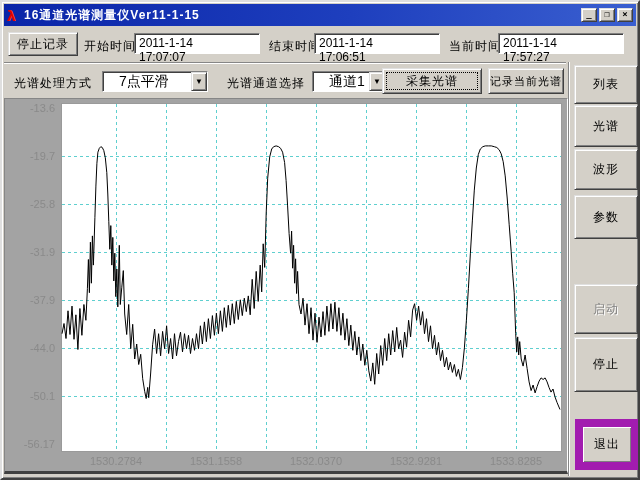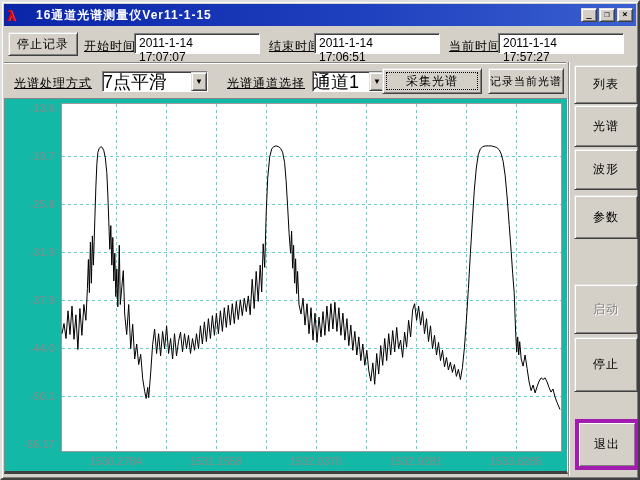--- a/index.html
+++ b/index.html
@@ -14,69 +14,69 @@
     overflow:hidden;
   }
   .titlebar{
     position:absolute;left:2px;top:2px;width:632px;height:22px;
     background:linear-gradient(90deg,#0a25a8 0%,#1e3fbe 55%,#3a5fd0 100%);
     display:flex;align-items:center;padding:0 3px;box-sizing:border-box;
   }
   .title-icon{color:#e00000;font-weight:bold;font-size:15px;width:17px;
     text-shadow:1px 0 0 #ff4040;}
   .title-text{color:#fff;font-weight:bold;font-size:12px;letter-spacing:1px;
-    flex:1;white-space:nowrap;overflow:hidden;margin-left:12px;}
+    flex:1;white-space:nowrap;overflow:hidden;}
   .win-btns{display:flex;gap:2px;}
   .win-btn{
     width:16px;height:14px;background:#d4d0c8;
     border:1px solid;border-color:#dfdfdf #404040 #404040 #dfdfdf;
     box-shadow:inset 1px 1px 0 #fff, inset -1px -1px 0 #808080;
     font-size:9px;line-height:11px;text-align:center;font-weight:bold;
     font-family:"DejaVu Sans Mono",monospace;box-sizing:border-box;cursor:default;
   }
   .btn{
     position:absolute;background:#d4d0c8;
     border:1px solid;border-color:#dfdfdf #404040 #404040 #dfdfdf;
     box-shadow:inset 1px 1px 0 #fff, inset -1px -1px 0 #808080;
     display:flex;align-items:center;justify-content:center;
     box-sizing:border-box;cursor:default;font-size:12px;letter-spacing:1px;
   }
   .btn.focused::after{
     content:"";position:absolute;left:3px;top:3px;right:3px;bottom:3px;
     border:1px dotted #000;
   }
-  .btn.default-btn{border:4px solid #a21caf;box-shadow:inset 1px 1px 0 #fff, inset -1px -1px 0 #808080;}
+  .btn.default-btn{border:8px solid #a21caf;box-shadow:inset 1px 1px 0 #fff, inset -1px -1px 0 #808080;}
   .btn.disabled{color:#808080;text-shadow:1px 1px 0 #fff;}
-  .lbl{position:absolute;white-space:nowrap;letter-spacing:1px;text-decoration:underline;}
+  .lbl{position:absolute;white-space:nowrap;letter-spacing:1px;}
   .field{
     position:absolute;background:#fff;color:#000;
     border:1px solid;border-color:#808080 #fff #fff #808080;
     box-shadow:inset 1px 1px 0 #404040;
     box-sizing:border-box;font-family:"Liberation Sans","DejaVu Sans",sans-serif;
     font-size:12px;padding:2px 20px 0 4px;margin:0;outline:none;
   }
   .dropdown{
     position:absolute;background:#fff;
     border:1px solid;border-color:#808080 #fff #fff #808080;
     box-shadow:inset 1px 1px 0 #404040;
     box-sizing:border-box;display:flex;align-items:center;cursor:default;
   }
-  .dd-text{flex:1;padding-left:0;font-size:18px;white-space:nowrap;overflow:hidden;}
+  .dd-text{flex:1;padding-left:16px;font-size:14px;white-space:nowrap;overflow:hidden;}
   .dd-arrow{
     width:16px;align-self:stretch;background:#d4d0c8;
     border:1px solid;border-color:#dfdfdf #404040 #404040 #dfdfdf;
     box-shadow:inset 1px 1px 0 #fff, inset -1px -1px 0 #808080;
     font-size:8px;display:flex;align-items:center;justify-content:center;
     box-sizing:border-box;
   }
   .groove-h{position:absolute;height:0;border-top:1px solid #868686;border-bottom:1px solid #fff;}
   .groove-v{position:absolute;width:0;border-left:1px solid #868686;border-right:1px solid #fff;}
   .chart-panel{
     position:absolute;left:2px;top:96px;width:562px;height:372px;
-    background:#14b8a6;
+    background:#a3a3a3;
     border-top:1px solid #868686;border-left:1px solid #868686;
     border-right:1px solid #fff;border-bottom:3px solid #404040;
     box-sizing:content-box;
   }
   svg text{font-family:"Liberation Sans","DejaVu Sans",sans-serif;}
 </style>
 </head>
 <body>
 
 <div id="app">

